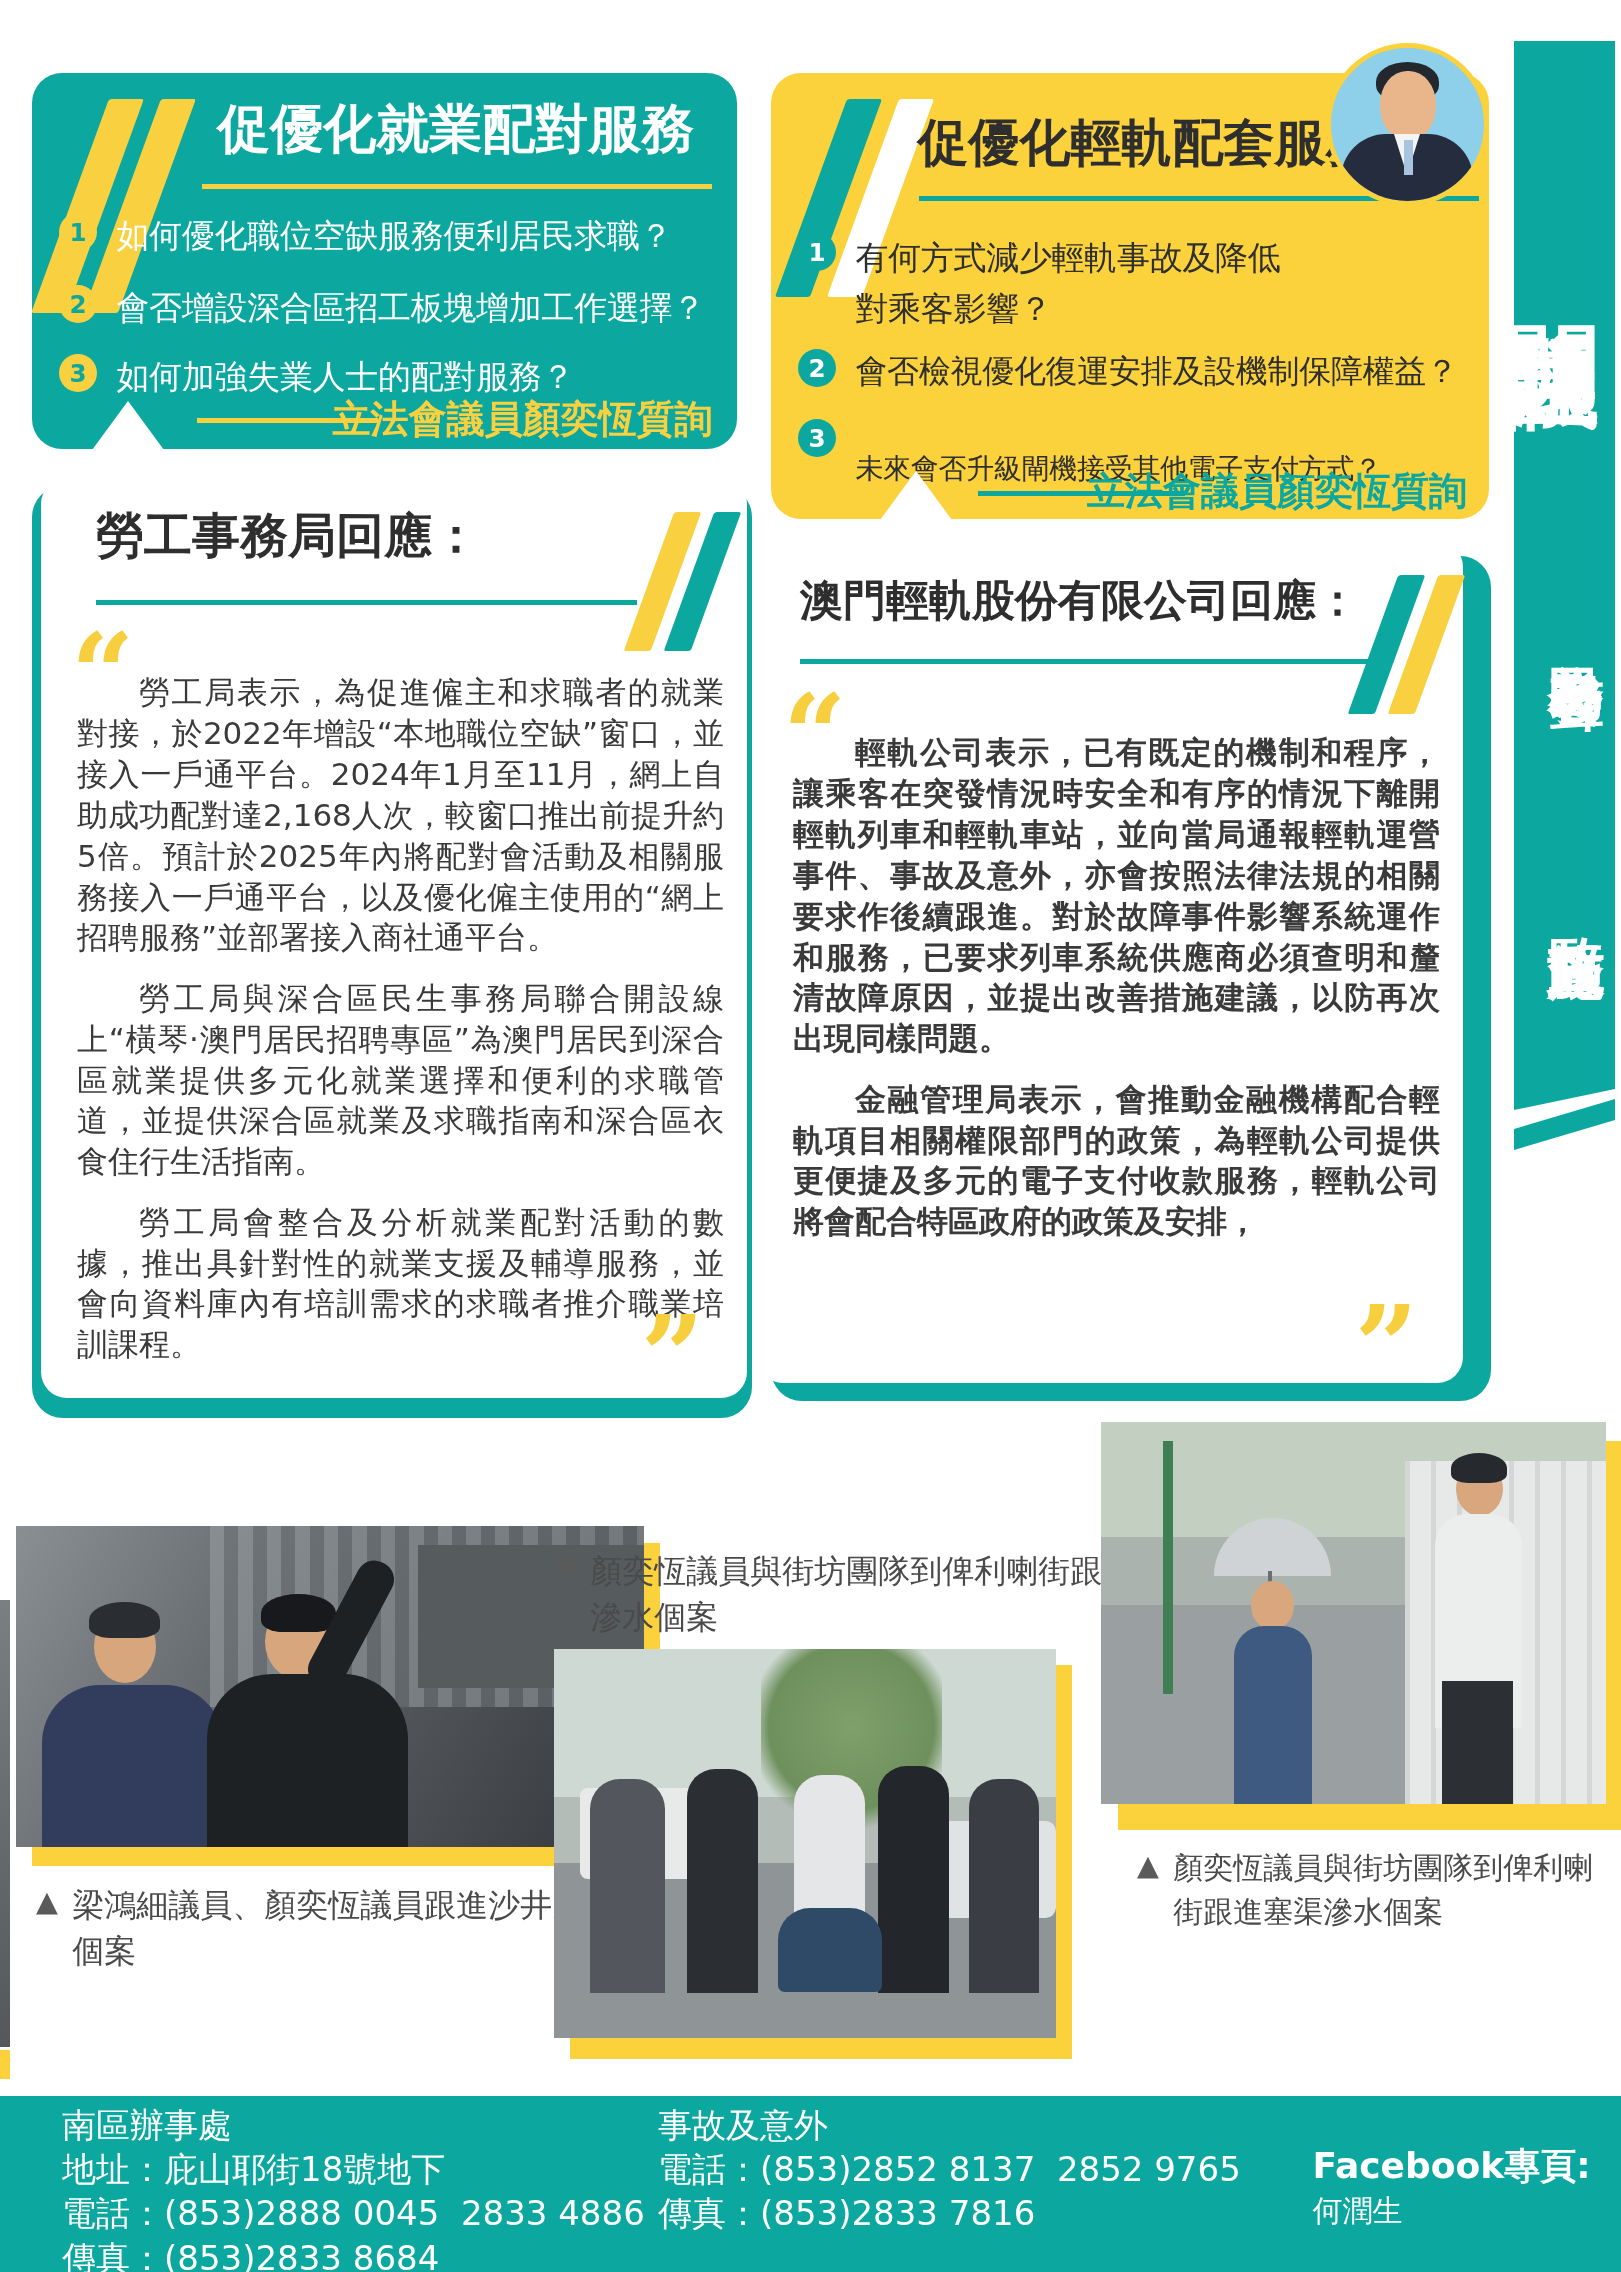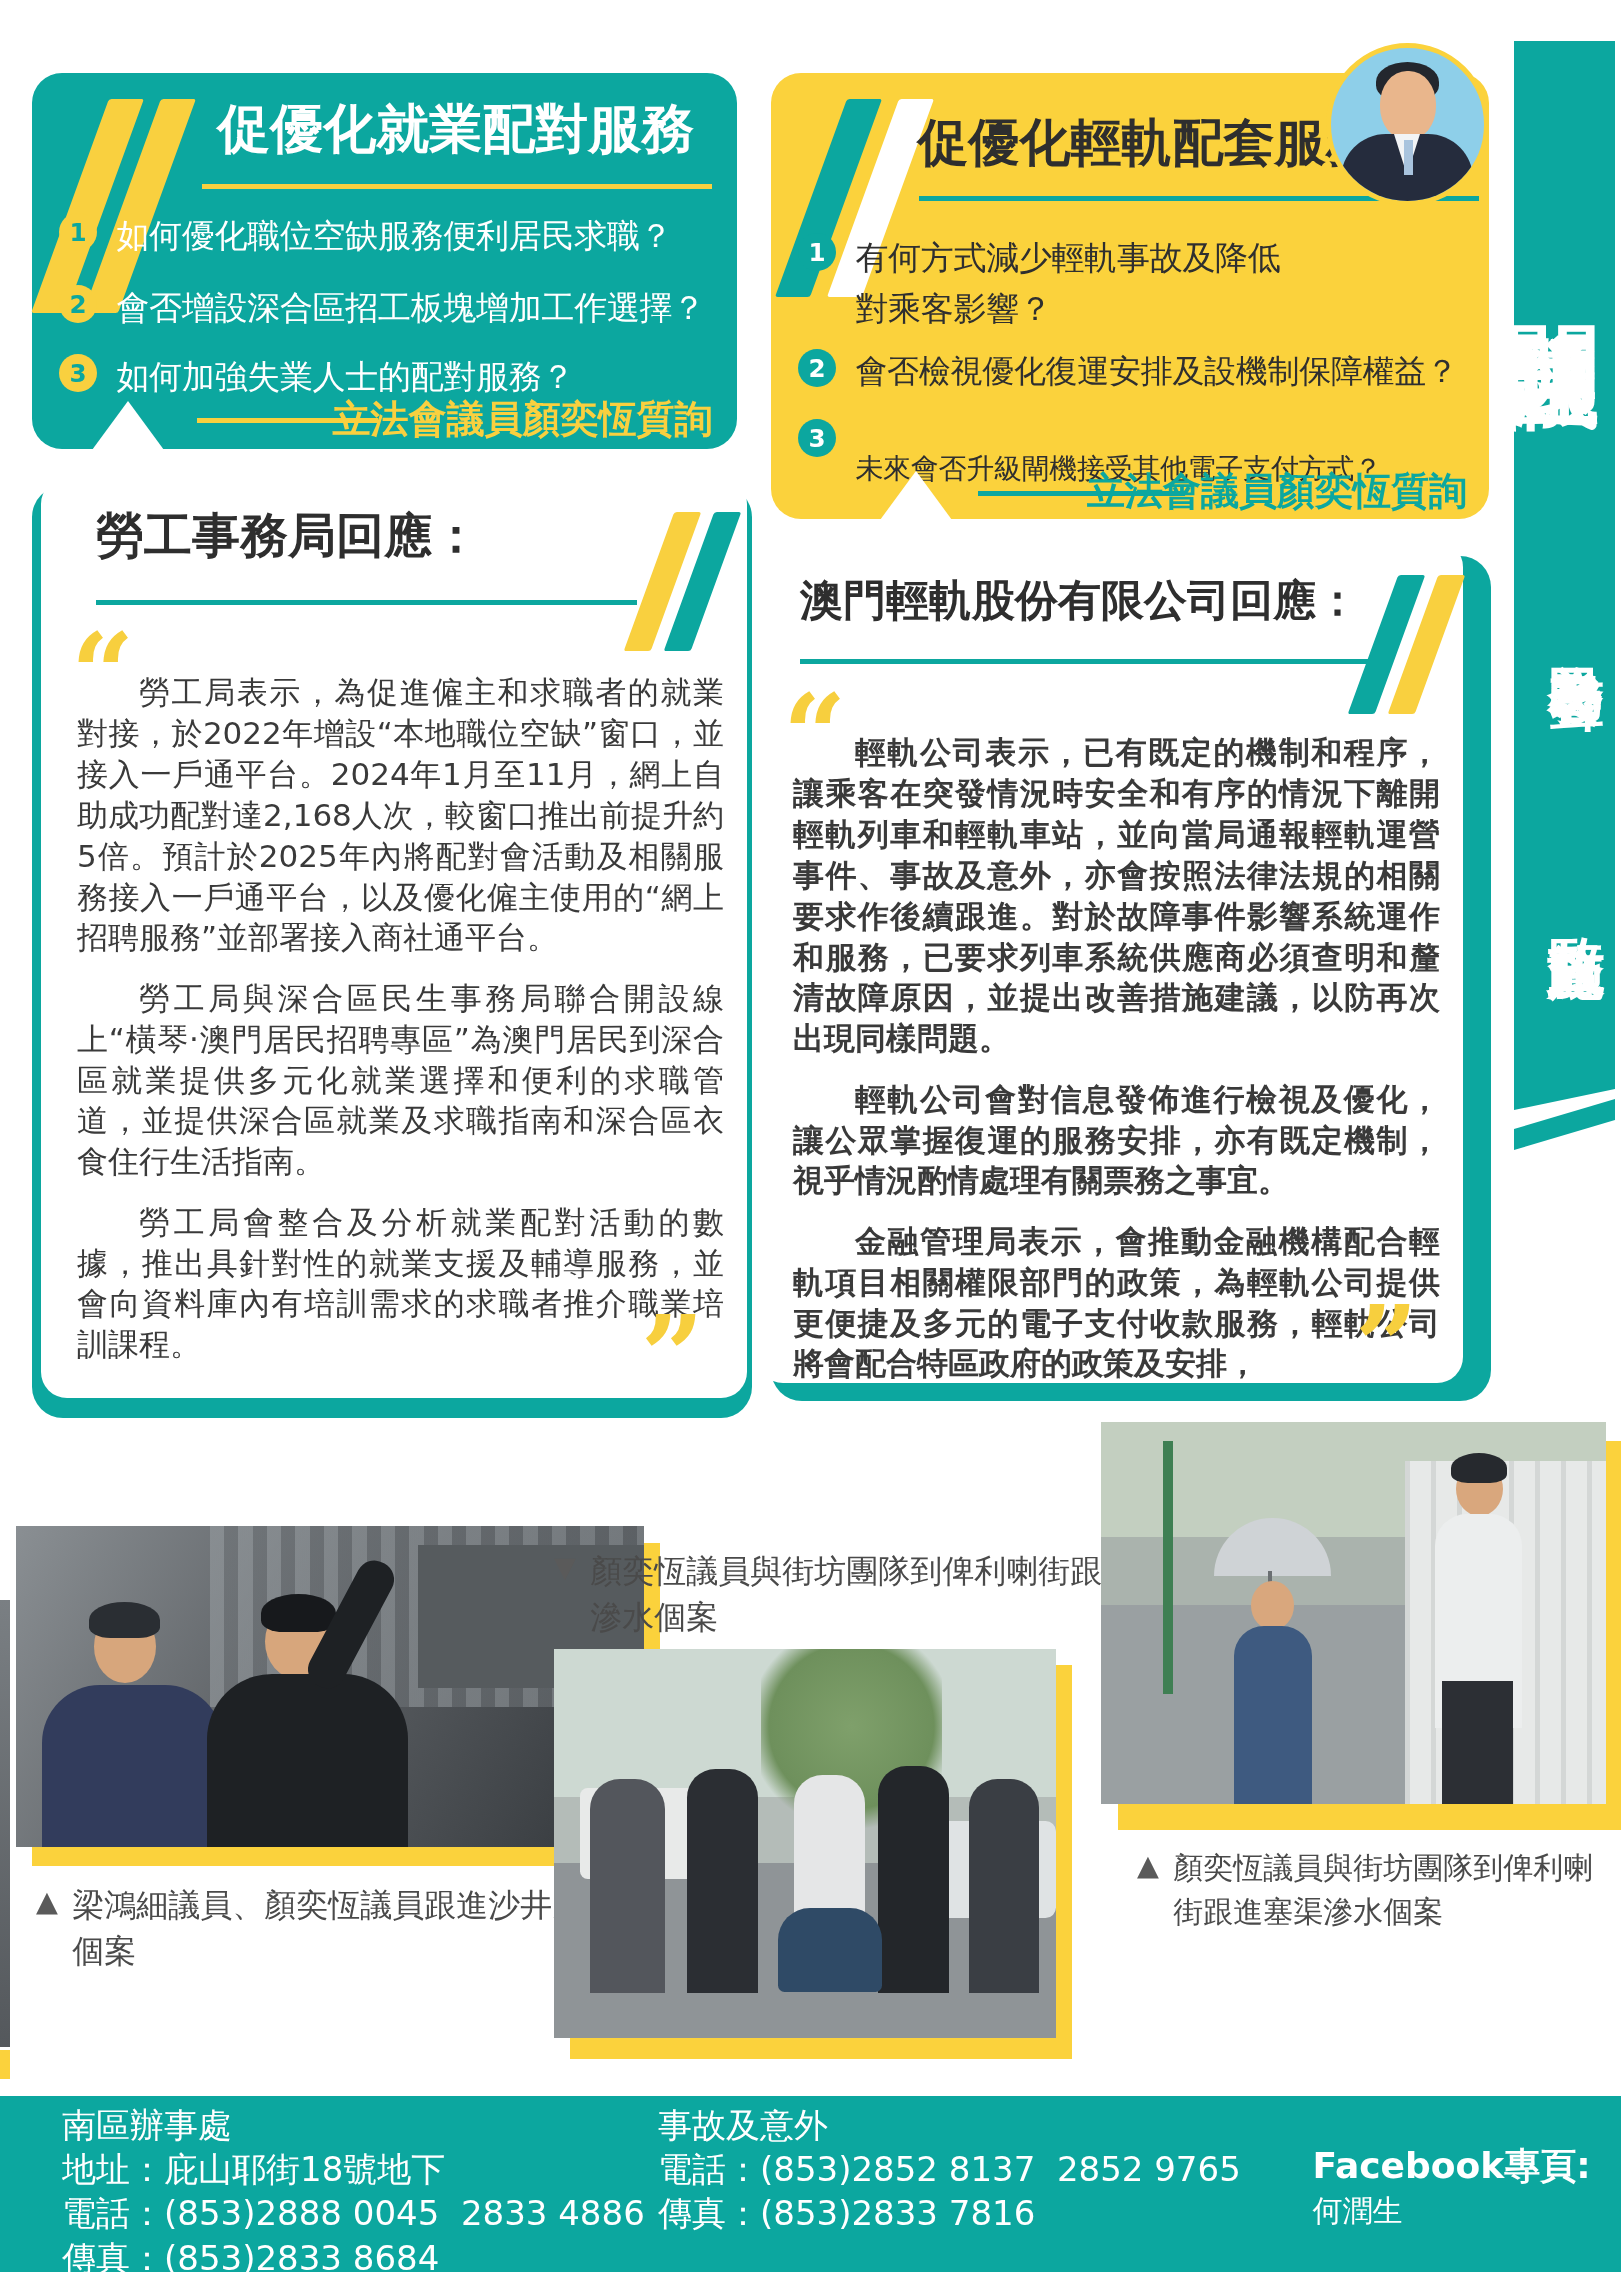--- a/index.html
+++ b/index.html
@@ -156,21 +156,20 @@
   <div class="rcard" style="left:757px;top:541px;width:706px;height:842px;">
     <div class="rtitle" style="left:43px;top:31px;font-size:43px;">澳門輕軌股份有限公司回應：</div>
     <div class="slashes" style="right:23px;top:34px;gap:13px;">
       <div class="slash" style="width:27px;height:139px;background:#0CA79F;"></div>
       <div class="slash" style="width:27px;height:139px;background:#F9D03F;"></div>
     </div>
     <div class="runderline" style="left:43px;width:570px;top:118px;"></div>
     <div class="rquote" style="left:26px;top:139px;">“</div>
     <div class="rbody" style="left:36px;right:23px;top:191px;font-weight:bold;">
       <p>輕軌公司表示，已有既定的機制和程序，讓乘客在突發情況時安全和有序的情況下離開輕軌列車和輕軌車站，並向當局通報輕軌運營事件、事故及意外，亦會按照法律法規的相關要求作後續跟進。對於故障事件影響系統運作和服務，已要求列車系統供應商必須查明和釐清故障原因，並提出改善措施建議，以防再次出現同樣問題。</p>
-      <p>輕軌公司會對信息發佈進行檢視及優化，讓公眾掌握復運的服務安排，亦有既定機制，視乎情況酌情處理有關票務之事宜。</p>
       <p>金融管理局表示，會推動金融機構配合輕軌項目相關權限部門的政策，為輕軌公司提供更便捷及多元的電子支付收款服務，輕軌公司將會配合特區政府的政策及安排，</p>
     </div>
     <div class="rquote" style="right:45px;top:751px;">”</div>
   </div>
 
   <div class="abs" style="left:0;top:1600px;width:10.4px;height:447px;background:linear-gradient(#7a7f83,#54585c);"></div>
   <div class="abs" style="left:0;top:2050px;width:10.4px;height:29px;background:#FBD23C;"></div>
 
   <div class="yellowback" style="left:32px;top:1543px;width:628px;height:323px;"></div>
   <div class="photo" style="left:16px;top:1526px;width:628px;height:321px;background:linear-gradient(120deg,#8A8F93 0%,#5D6165 45%,#33373B 100%);">

